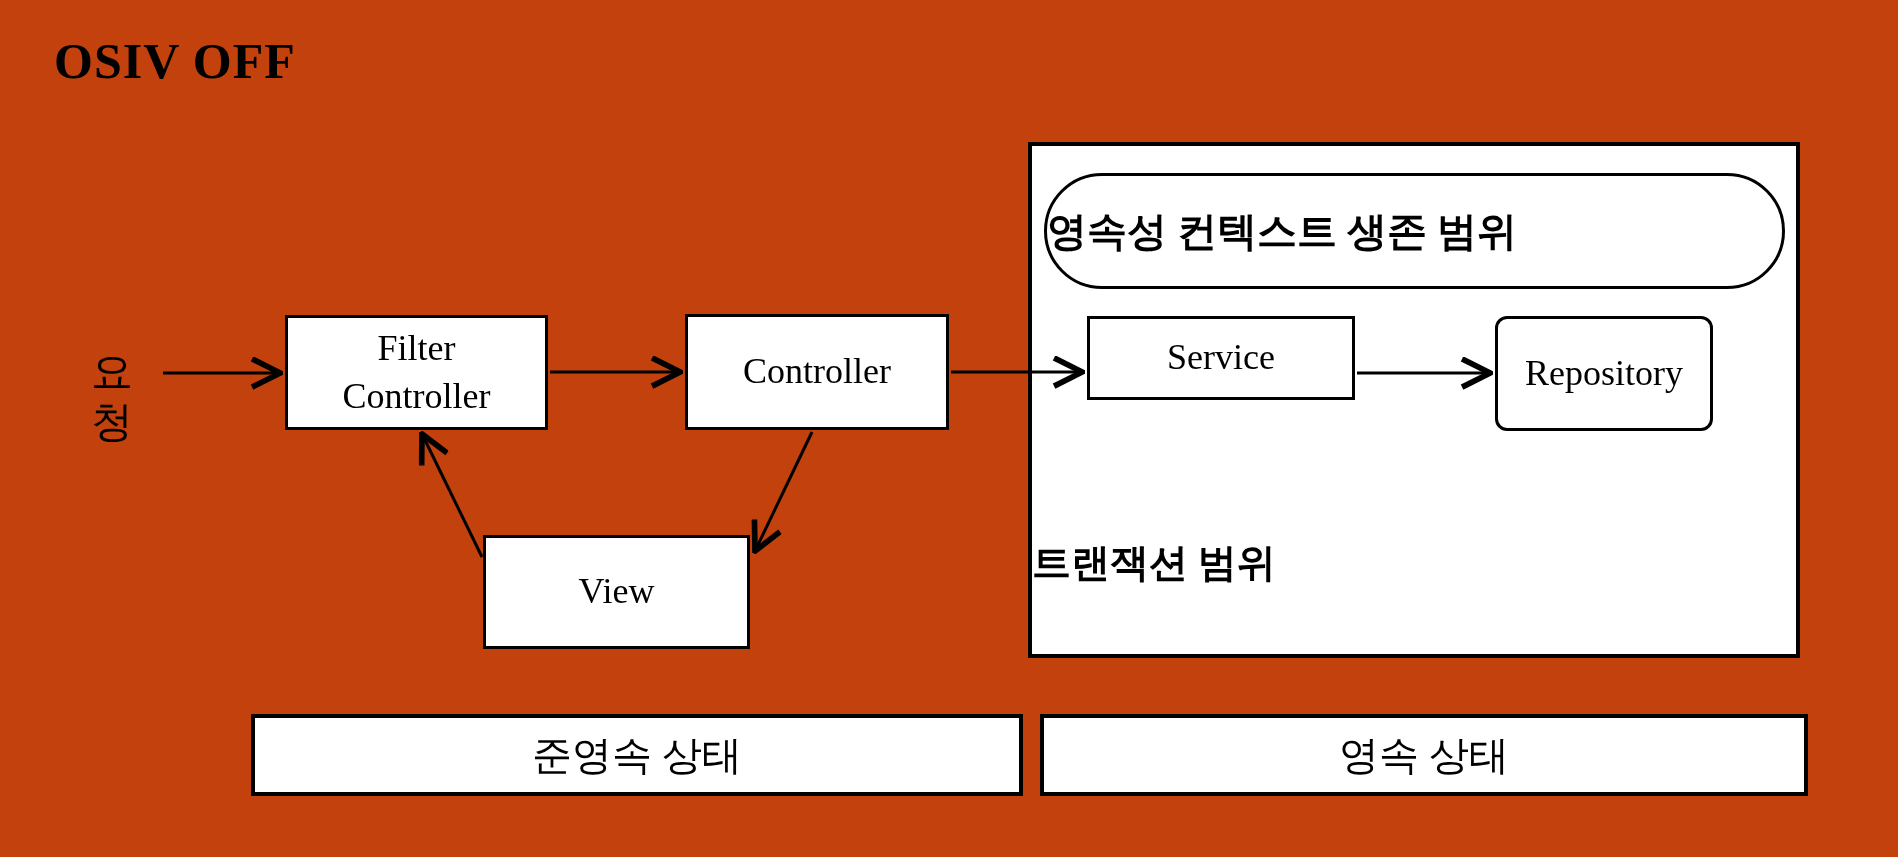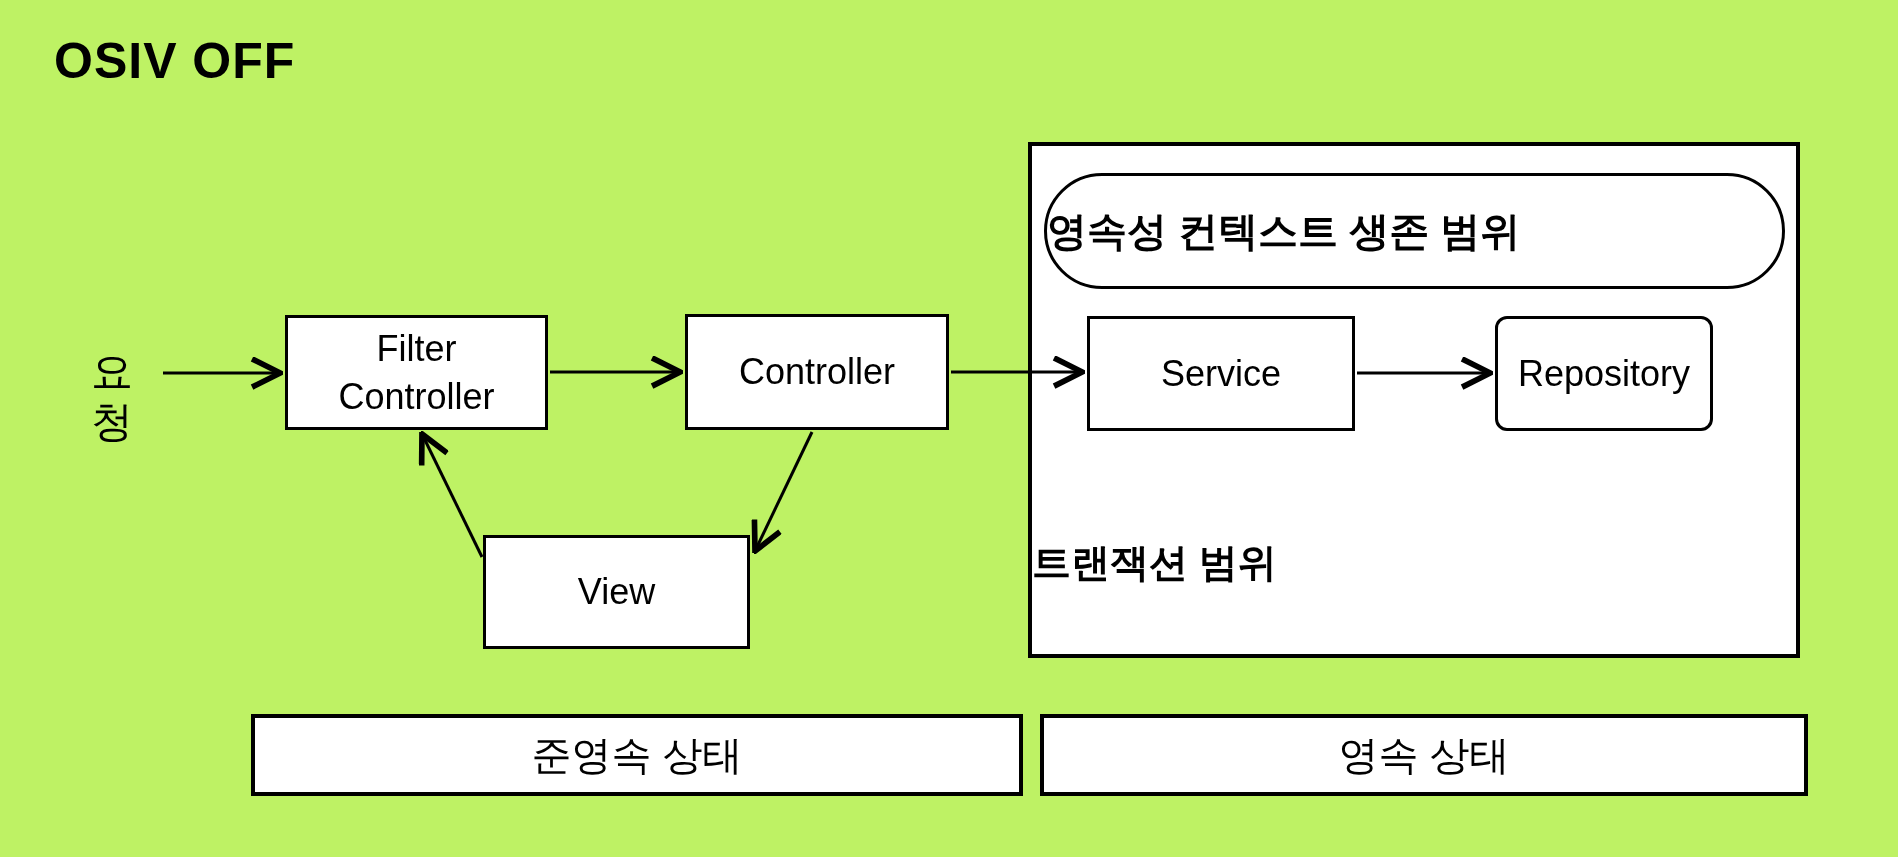--- a/index.html
+++ b/index.html
@@ -1,21 +1,21 @@
 <!DOCTYPE html>
 <html><head>
 <meta charset="utf-8">
 <style>
   html,body{margin:0;padding:0;background:#ffffff;}
   .canvas{
     position:relative;
     width:1898px;height:857px;
-    background:#bef264;
+    background:#c2410c;
     color:#000000;
-    font-family:Liberation Sans, sans-serif;
+    font-family:Liberation Serif, serif;
     overflow:hidden;
   }
   .abs{position:absolute;box-sizing:border-box;}
 
   #page-title{
     left:54px;top:32px;
     font-size:50px;font-weight:bold;letter-spacing:1px;
   }
 
   #request-label{
@@ -23,21 +23,21 @@
     font-size:42px;line-height:50px;text-align:center;font-weight:400;
   }
 
   .node{
     border:3px solid #000;background:#fff;
     display:flex;flex-direction:column;align-items:center;justify-content:center;
     text-align:center;font-size:36px;line-height:1.32;font-weight:400;
   }
   #filter-box{left:285px;top:315px;width:263px;height:115px;}
   #controller-box{left:685px;top:314px;width:264px;height:116px;}
-  #service-box{left:1087px;top:316px;width:268px;height:115px;justify-content:center;}
+  #service-box{left:1087px;top:316px;width:268px;height:84px;justify-content:center;}
   #repository-box{left:1495px;top:316px;width:218px;height:115px;border-radius:12px;}
   #view-box{left:483px;top:503px;width:267px;height:114px;margin-top:32px;}
 
   #transaction-region{
     left:1028px;top:142px;width:772px;height:516px;
     border:4px solid #000;background:#fff;
   }
   #persistence-pill{
     position:absolute;box-sizing:border-box;
     left:12px;top:27px;width:741px;height:116px;

